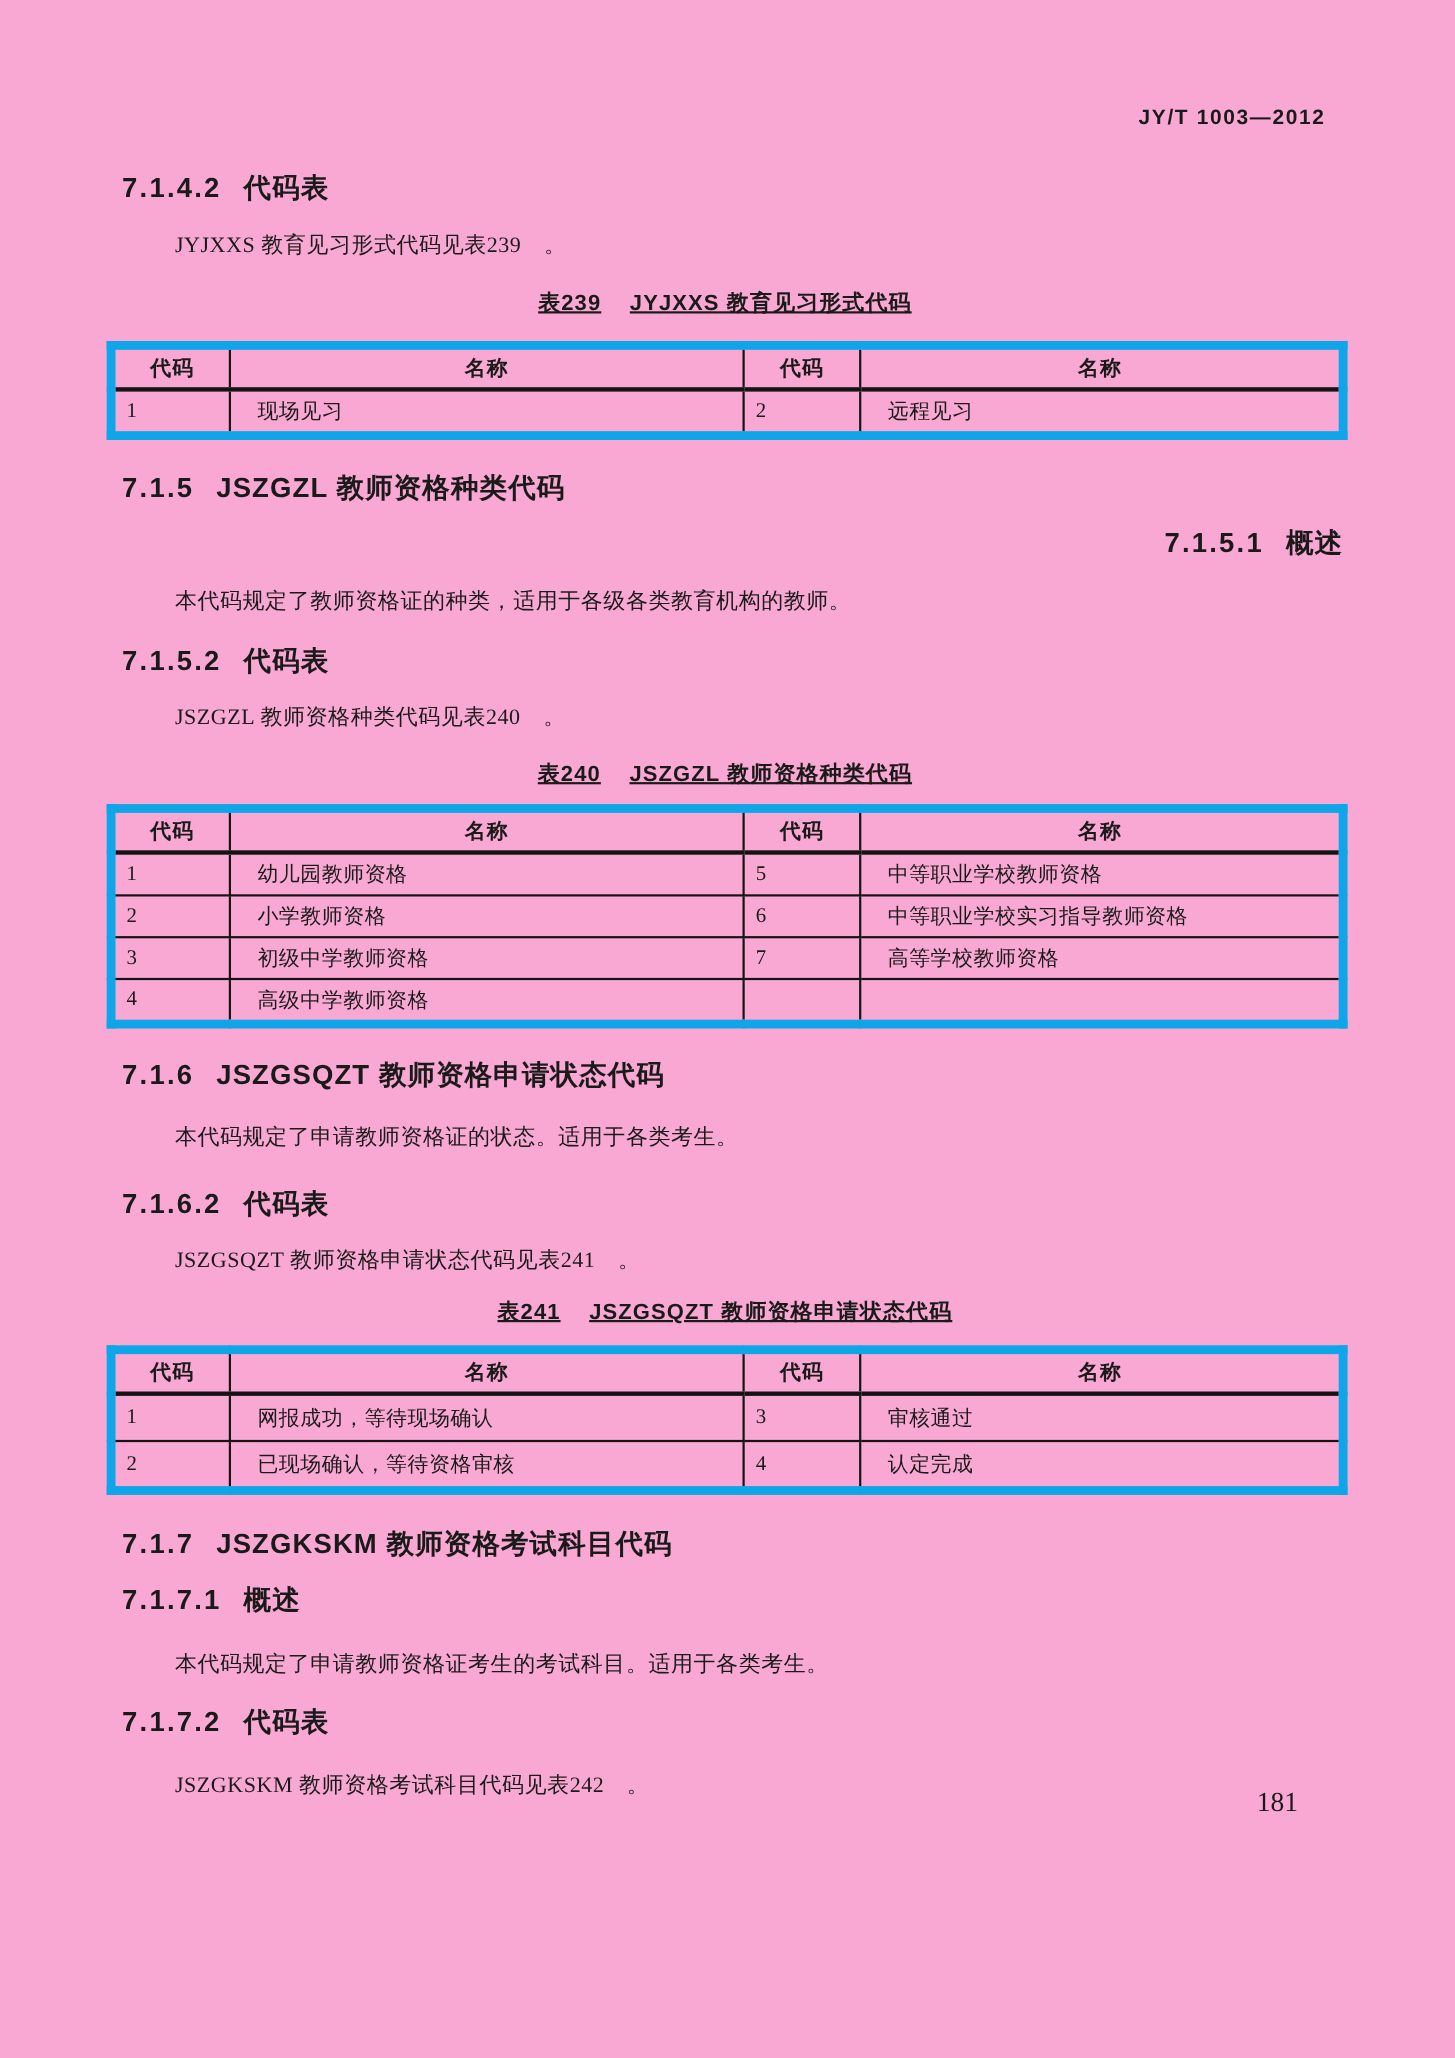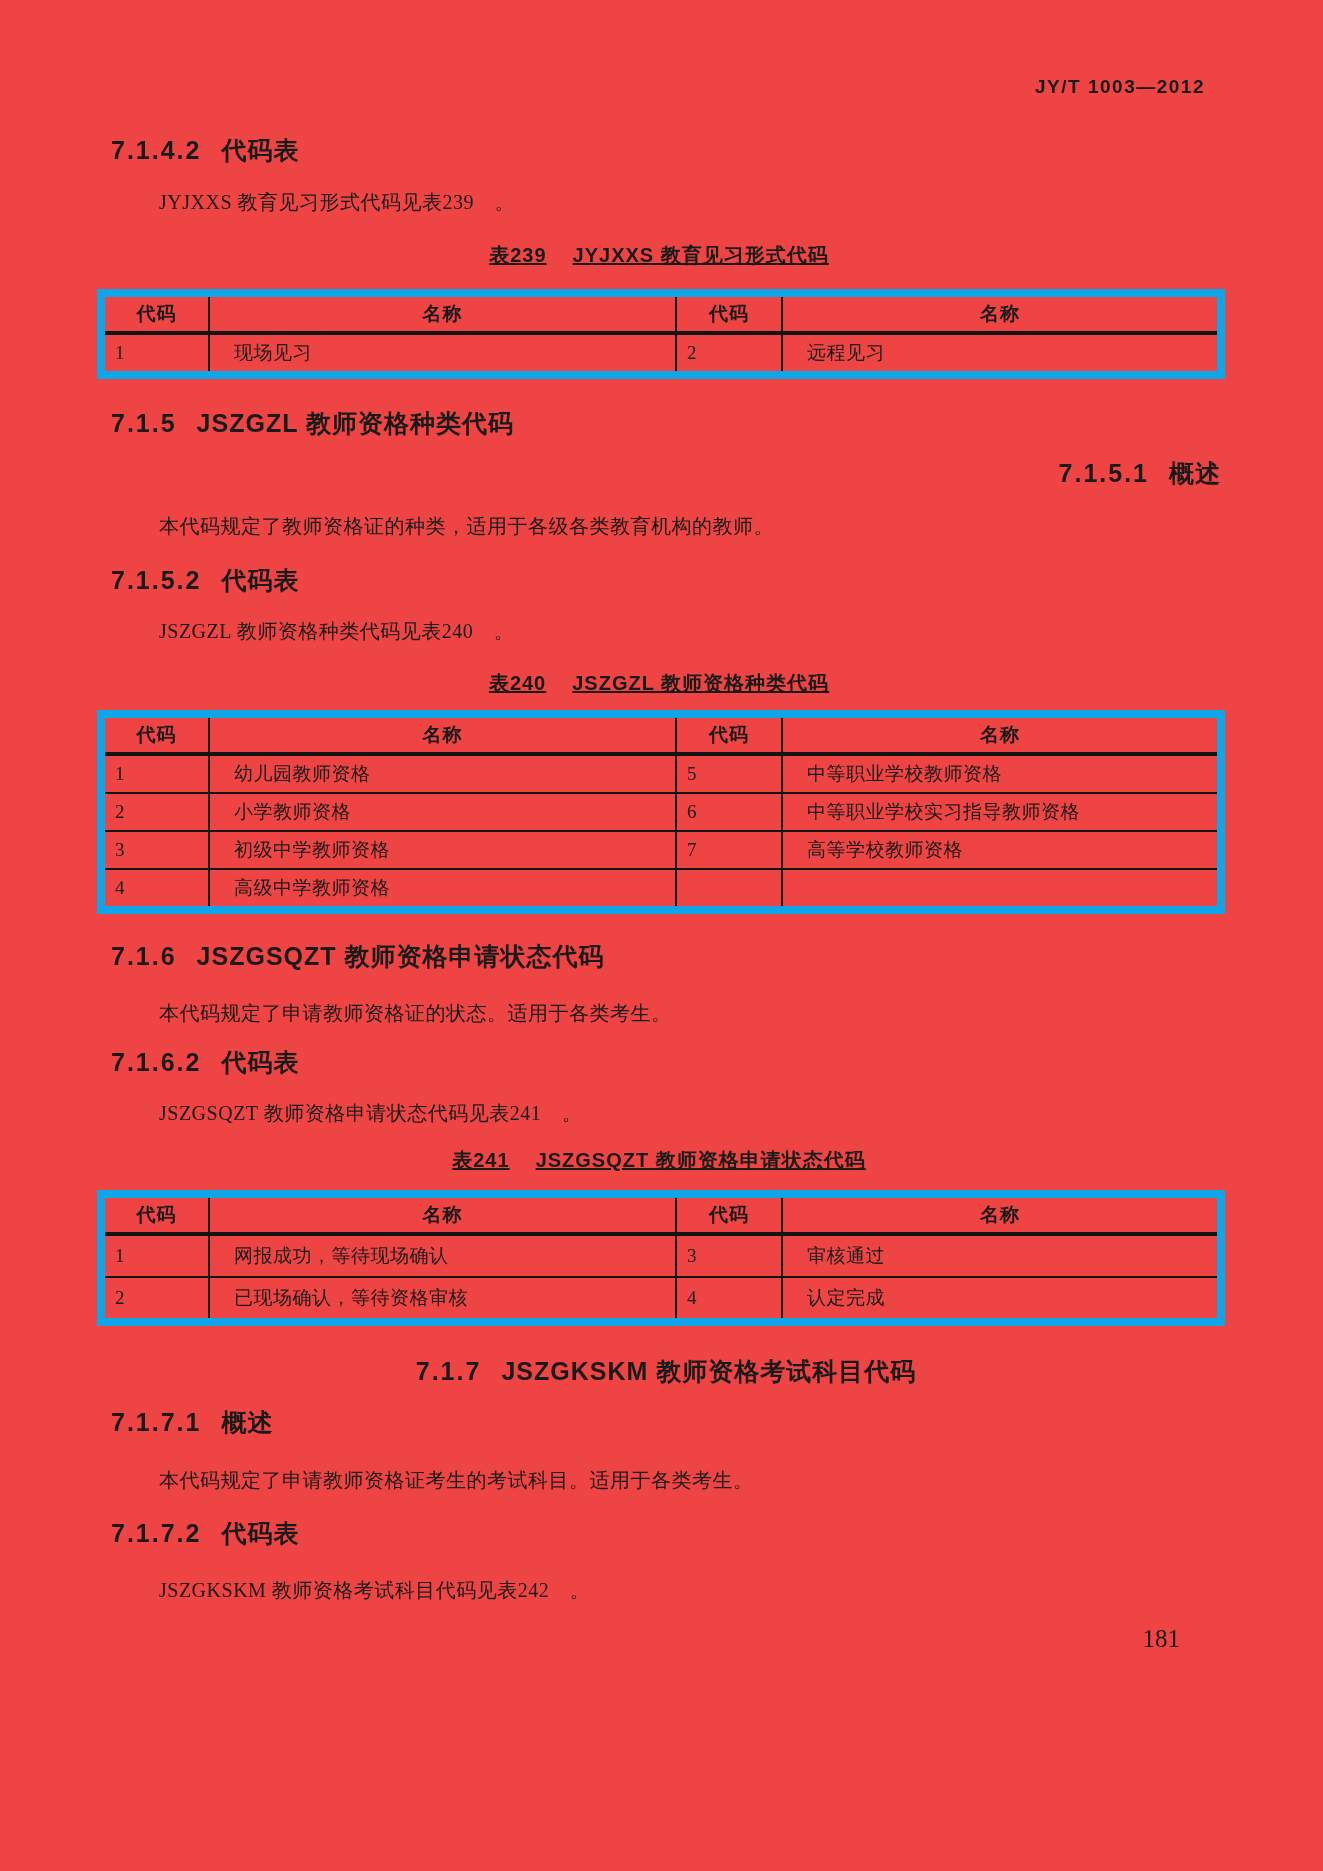--- a/index.html
+++ b/index.html
@@ -1,21 +1,21 @@
 <!DOCTYPE html>
 <html lang="zh"><head>
 <meta charset="utf-8">
 <style>
   html,body{margin:0;padding:0;background:#ffffff;}
   .page{
     position:relative;
     width:1323px;height:1871px;
-    background:#ef4444;
+    background:#f9a8d4;
     box-sizing:border-box;
-    padding-top:75px;
+    padding-top:96px;
     color:#1a1a1a;
     overflow:hidden;
     font-family:"Liberation Serif","DejaVu Serif",serif;
   }
   .doc-header{
     margin-left:97px;width:1124px;
     box-sizing:border-box;padding-right:16px;
     text-align:right;
     font-family:"Liberation Sans","DejaVu Sans",sans-serif;
     font-weight:700;font-size:19px;line-height:24px;
@@ -151,21 +151,21 @@
           <tr>
             <td class="c0">4</td>
             <td class="c1">高级中学教师资格</td>
             <td class="c2"></td>
             <td class="c3"></td>
           </tr>
         </tbody>
       </table>
       <div class="heading" style="margin-top: 29px;"><span class="h-num">7.1.6</span><span class="h-title">JSZGSQZT 教师资格申请状态代码</span></div>
       <div class="para" style="margin-top: 30px;">本代码规定了申请教师资格证的状态。适用于各类考生。</div>
-      <div class="heading" style="margin-top: 22px;"><span class="h-num">7.1.6.2</span><span class="h-title">代码表</span></div>
+      <div class="heading" style="margin-top: 34px;"><span class="h-num">7.1.6.2</span><span class="h-title">代码表</span></div>
       <div class="para" style="margin-top: 24px;">JSZGSQZT 教师资格申请状态代码见表241　。</div>
       <div class="table-title" style="margin-top: 20px;"><span class="tt-label">表241</span><span class="tt-name">JSZGSQZT 教师资格申请状态代码</span></div>
       <table class="code-table table-241" style="margin-top: 17px;">
         <colgroup>
           <col style="width: 108px;">
           <col style="width: 467px;">
           <col style="width: 106px;">
           <col style="width: 439px;">
         </colgroup>
         <thead>
@@ -184,20 +184,20 @@
             <td class="c3">审核通过</td>
           </tr>
           <tr>
             <td class="c0">2</td>
             <td class="c1">已现场确认，等待资格审核</td>
             <td class="c2">4</td>
             <td class="c3">认定完成</td>
           </tr>
         </tbody>
       </table>
-      <div class="heading" style="margin-top: 32px; text-align: center;"><span class="h-num">7.1.7</span><span class="h-title">JSZGKSKM 教师资格考试科目代码</span></div>
+      <div class="heading" style="margin-top: 32px;"><span class="h-num">7.1.7</span><span class="h-title">JSZGKSKM 教师资格考试科目代码</span></div>
       <div class="heading" style="margin-top: 24px;"><span class="h-num">7.1.7.1</span><span class="h-title">概述</span></div>
       <div class="para" style="margin-top: 31px;">本代码规定了申请教师资格证考生的考试科目。适用于各类考生。</div>
       <div class="heading" style="margin-top: 26px;"><span class="h-num">7.1.7.2</span><span class="h-title">代码表</span></div>
       <div class="para" style="margin-top: 30px;">JSZGKSKM 教师资格考试科目代码见表242　。</div>
     </div>
   <div class="page-number">181</div>
 </div>
 
 </body></html>

